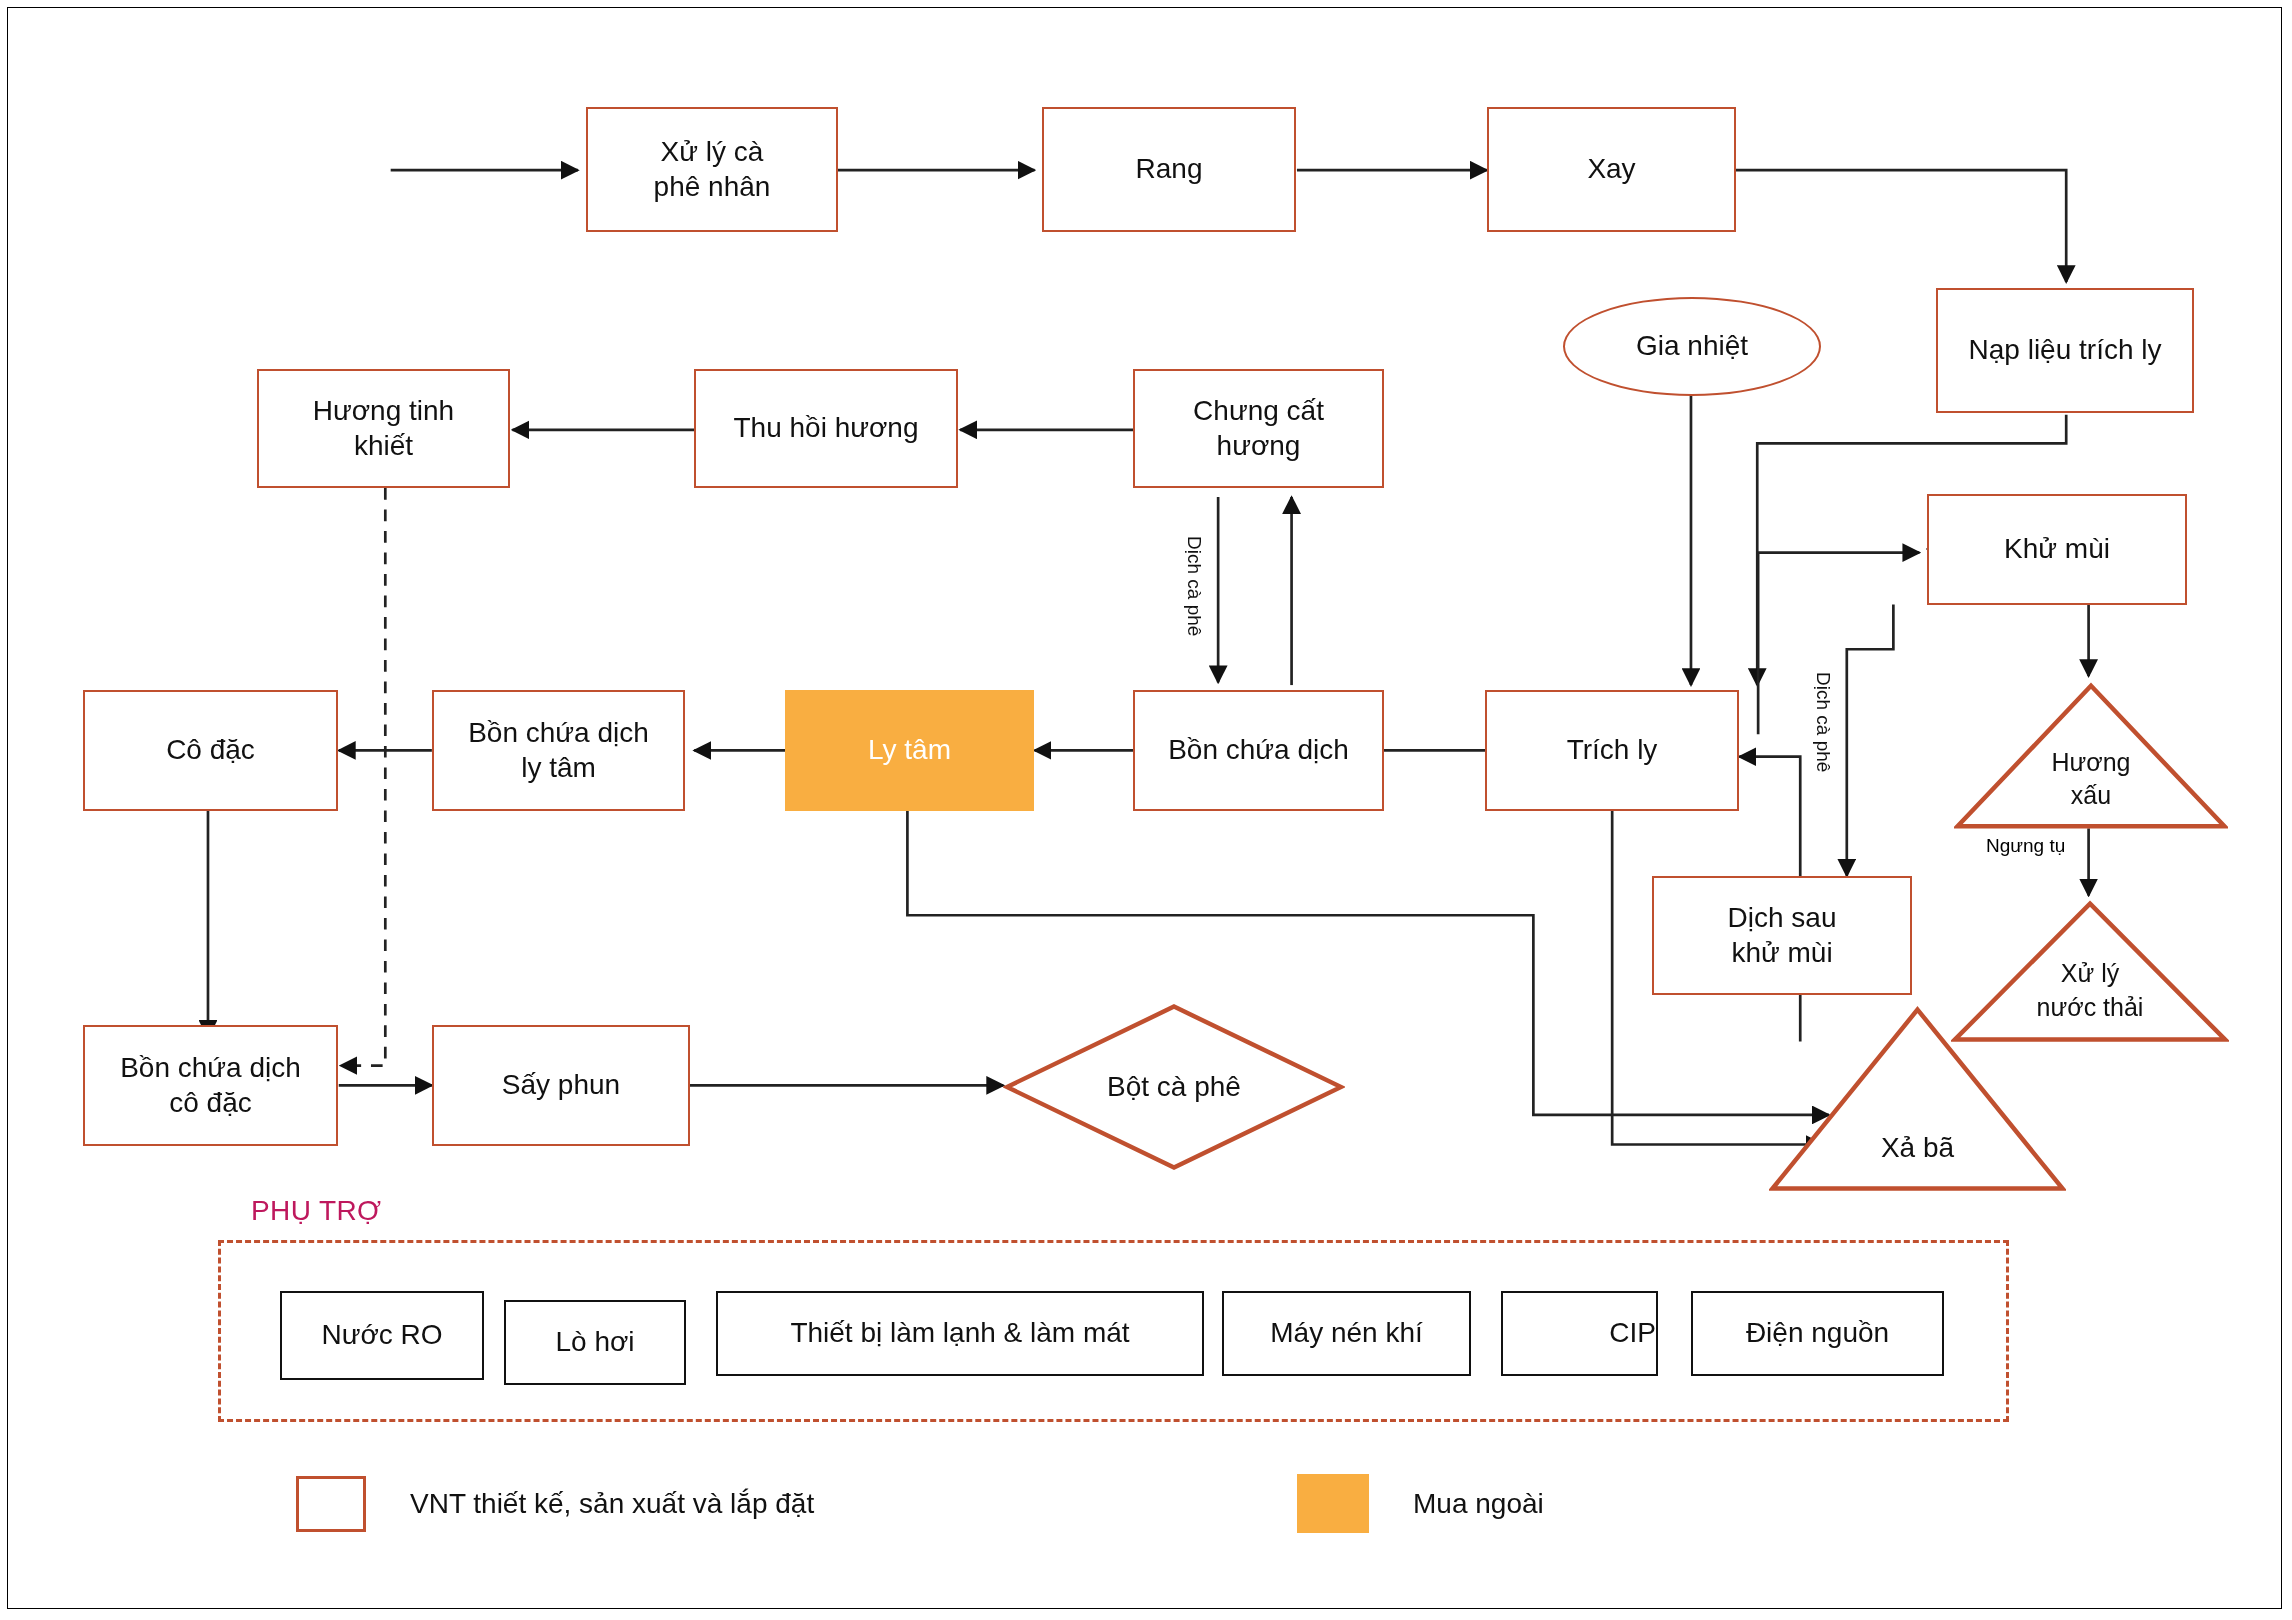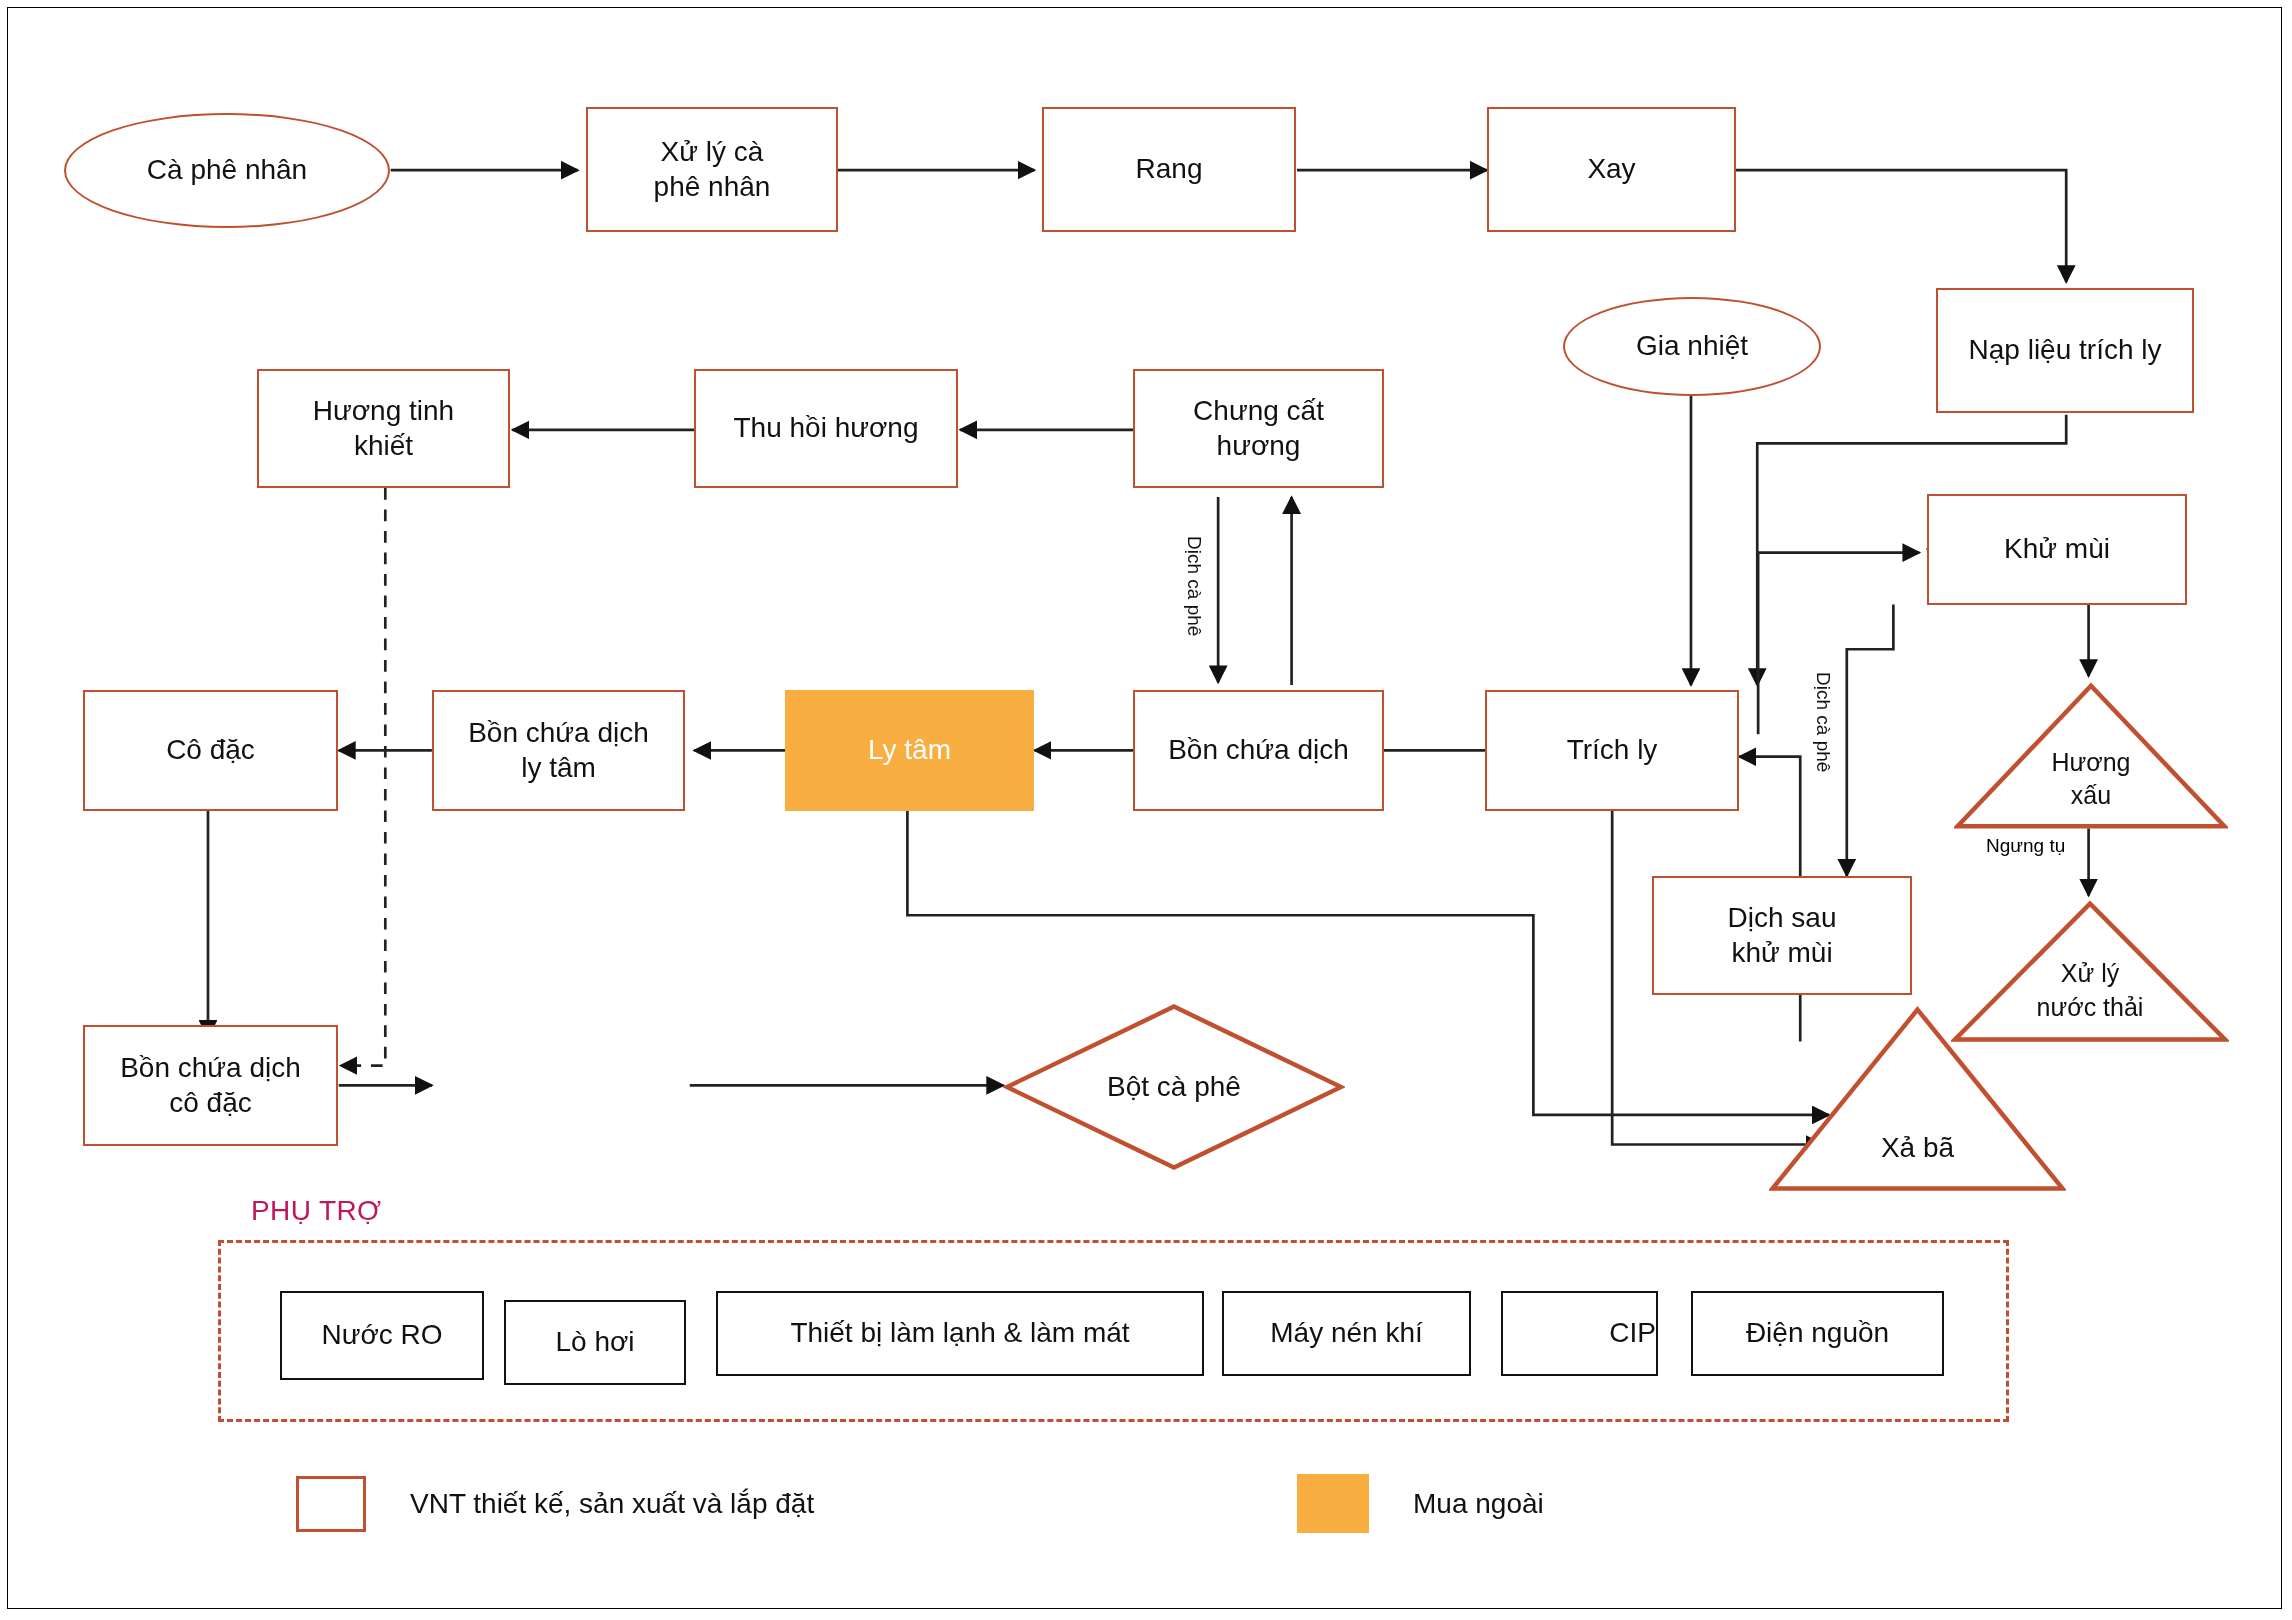--- a/index.html
+++ b/index.html
@@ -96,23 +96,20 @@
 
     <g stroke="#222" stroke-width="3" fill="none" marker-end="url(#ah)">
       <path d="M 2010 1163 L 2010 845 L 1942 845"></path>
     </g>
 
     <g stroke="#222" stroke-width="3" fill="none" stroke-dasharray="13 11" marker-end="url(#ah)">
       <path d="M 430 545 L 430 1190 L 380 1190"></path>
     </g>
   </svg>
 
-  <div class="node oval f31" style="left:64px;top:113px;width:326px;height:115px;">
-    <span>Cà phê nhân</span>
-  </div>
 
   <div class="node rbox f31" style="left:586px;top:107px;width:252px;height:125px;flex-direction:column;">
     <span>Xử lý cà</span>
     <span>phê nhân</span>
   </div>
 
   <div class="node rbox f31" style="left:1042px;top:107px;width:254px;height:125px;">
     <span>Rang</span>
   </div>
 
@@ -186,20 +183,23 @@
 
   <div class="node rbox f31" style="left:83px;top:690px;width:255px;height:121px;">
     <span>Cô đặc</span>
   </div>
 
   <div class="node rbox f31" style="left:83px;top:1025px;width:255px;height:121px;flex-direction:column;">
     <span>Bồn chứa dịch</span>
     <span>cô đặc</span>
   </div>
 
+  <div class="node rbox f31" style="left:432px;top:1025px;width:258px;height:121px;">
+    <span>Sấy phun</span>
+  </div>
 
   <div class="dia-wrap" style="left:1003px;top:1003px;width:342px;height:168px;">
     <svg width="342" height="168" viewBox="0 0 382 188">
       <polygon points="191,4 378,94 191,184 4,94" fill="#fff" stroke="#c0502f" stroke-width="5"></polygon>
     </svg>
     <span class="lbl f31">Bột cà phê</span>
   </div>
 
   <div class="tri-wrap" style="left:1769px;top:1006px;width:297px;height:186px;">
     <svg width="297" height="186" viewBox="0 0 332 208">

